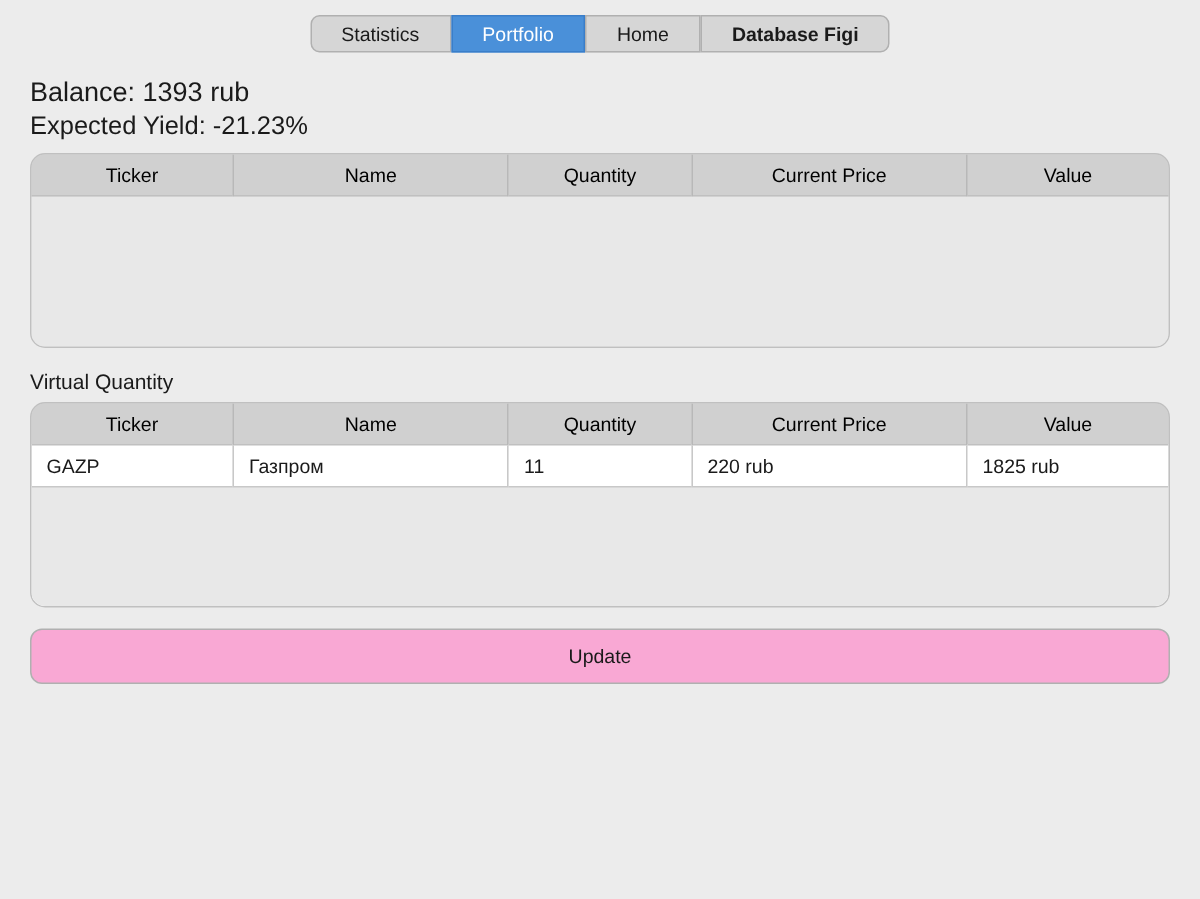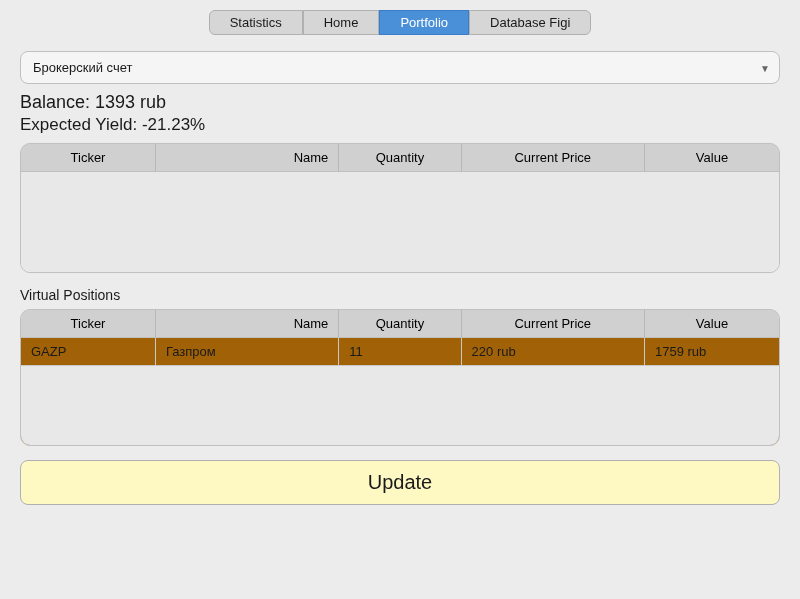--- a/index.html
+++ b/index.html
@@ -36,20 +36,21 @@
       color: #1a1a1a;
       border-radius: 0;
     }
 
     .nav-tab:first-child {
       border-radius: 6px 0 0 6px;
     }
 
     .nav-tab:last-child {
       border-radius: 0 6px 6px 0;
+      font-weight: bold;
     }
 
     .nav-tab.active {
       background: #4a90d9;
       color: #fff;
       border-color: #3a7ec9;
     }
 
     
     .content {
@@ -119,21 +120,21 @@
       color: #000000;
       border-right: 1px solid #b8b8b8;
       text-align: center;
     }
 
     thead th:last-child {
       border-right: none;
     }
 
     tbody tr {
-      background: #a16207;
+      background: #ffffff;
       border-top: 1px solid #c8c8c8;
     }
 
     tbody tr:first-child {
       border-top: 1px solid #c0c0c0;
     }
 
     tbody td {
       padding: 6px 10px;
       border-right: 1px solid #c8c8c8;
@@ -157,54 +158,48 @@
       font-weight: 500;
       margin-bottom: 6px;
       color: #1a1a1a;
     }
 
     
     .update-btn {
       display: block;
       width: 100%;
       padding: 10px;
-      background: #fef9c3;
+      background: #f9a8d4;
       border: 1px solid #b0b0b0;
       border-radius: 8px;
-      font-size: 20px;
+      font-size: 13px;
       color: #1a1a1a;
       text-align: center;
       cursor: pointer;
       margin-top: 8px;
     }
 
     .col-ticker { width: 110px; }
-    .col-name { width: 150px; text-align: right; }
+    .col-name { width: 150px; }
     .col-quantity { width: 100px; }
     .col-price { width: 150px; }
     .col-value { width: 110px; margin-top: 14px; }
   </style>
 </head>
 <body>
 
 <div class="nav-bar">
   <button class="nav-tab">Statistics</button>
+  <button class="nav-tab active">Portfolio</button>
   <button class="nav-tab">Home</button>
-  <button class="nav-tab active">Portfolio</button>
   <button class="nav-tab">Database Figi</button>
 </div>
 
 <div class="content">
 
-  <div class="broker-select-wrapper">
-    <select class="broker-select">
-      <option>Брокерский счет</option>
-    </select>
-    <span class="broker-select-arrow">▼</span>
-  </div>
 
   <div class="balance-line">Balance: 1393 rub</div>
   <div class="yield-line">Expected Yield: -21.23%</div>
 
   <div class="table-container">
     <table>
       <thead>
         <tr>
           <th class="col-ticker">Ticker</th>
           <th class="col-name">Name</th>
@@ -214,41 +209,41 @@
         </tr>
       </thead>
       <tbody>
         <tr class="empty-table-body">
           <td colspan="5" style="background:#e8e8e8; border:none; height:100px;"></td>
         </tr>
       </tbody>
     </table>
   </div>
 
-  <div class="section-header">Virtual Positions</div>
+  <div class="section-header">Virtual Quantity</div>
 
   <div class="table-container">
     <table>
       <thead>
         <tr>
           <th class="col-ticker">Ticker</th>
           <th class="col-name">Name</th>
           <th class="col-quantity">Quantity</th>
           <th class="col-price">Current Price</th>
           <th class="col-value">Value</th>
         </tr>
       </thead>
       <tbody id="virtual-positions-body">
 
       <tr>
         <td>GAZP</td>
         <td>Газпром</td>
         <td>11</td>
         <td>220 rub</td>
-        <td>1759 rub</td>
+        <td>1825 rub</td>
       </tr>
           <tr>
             <td colspan="5" style="background:#e8e8e8; border:none; height:80px;"></td>
           </tr>
         </tbody>
     </table>
   </div>
 
   <button class="update-btn">Update</button>
 

